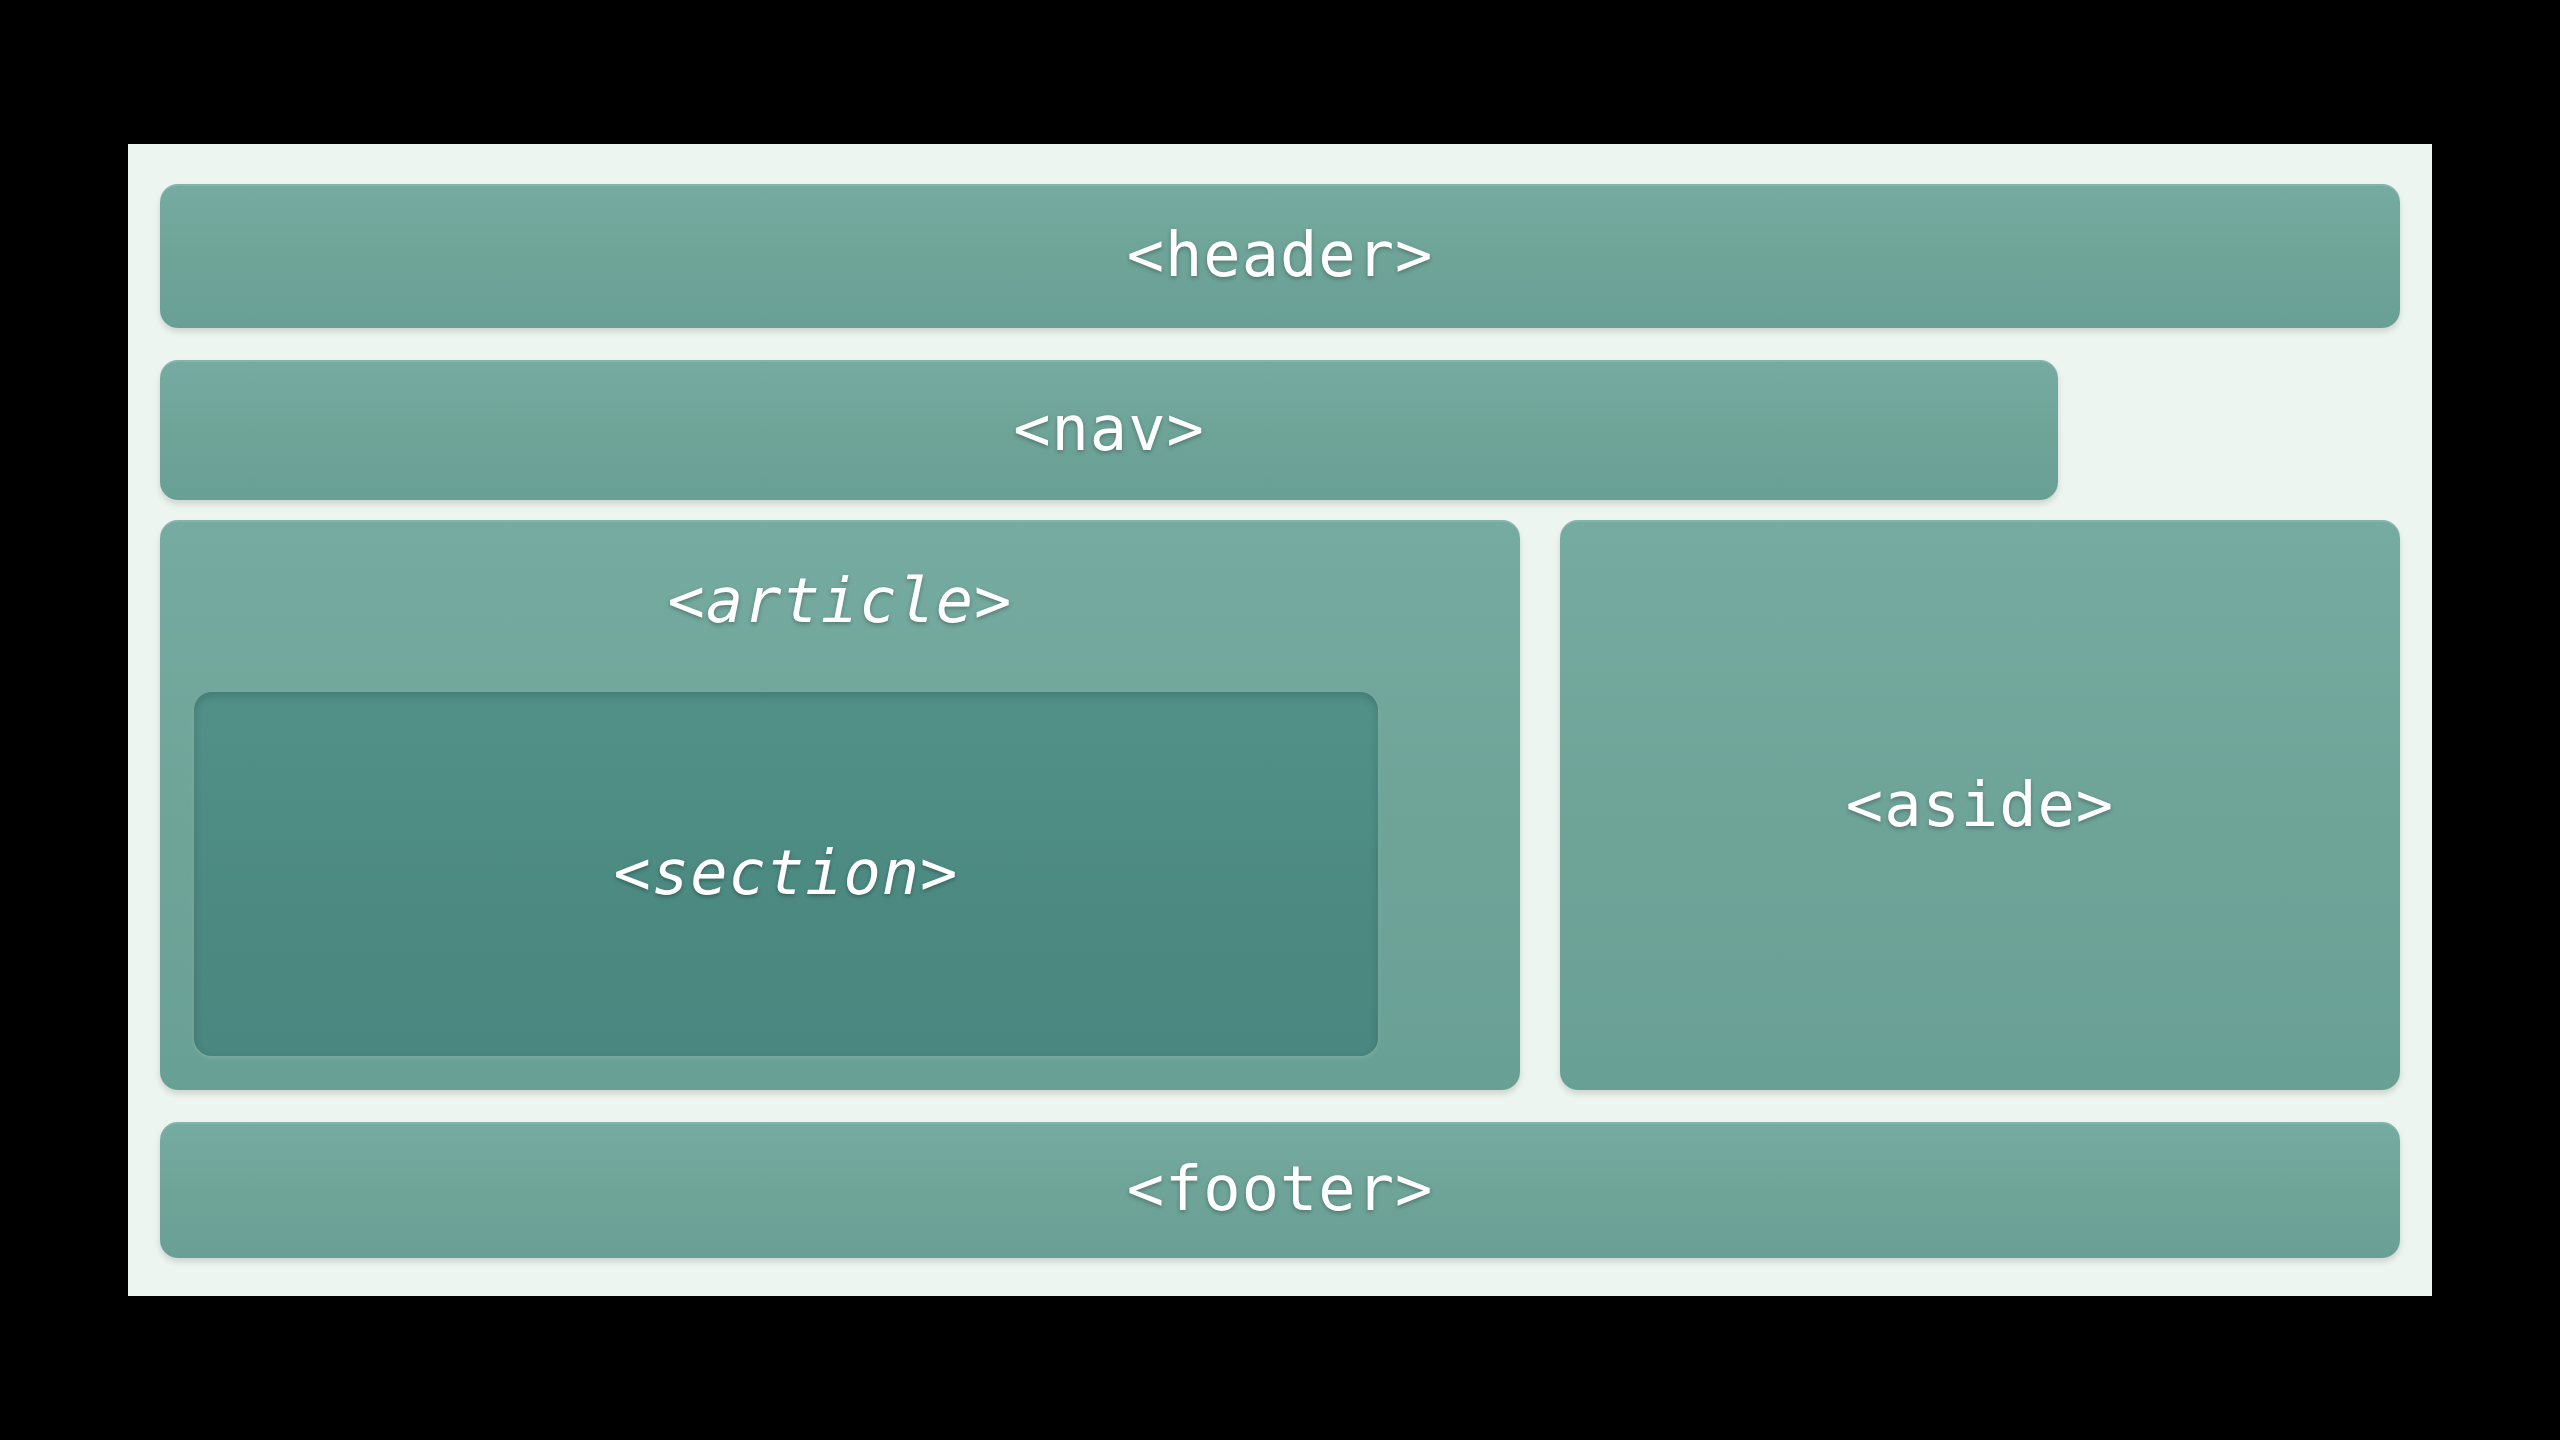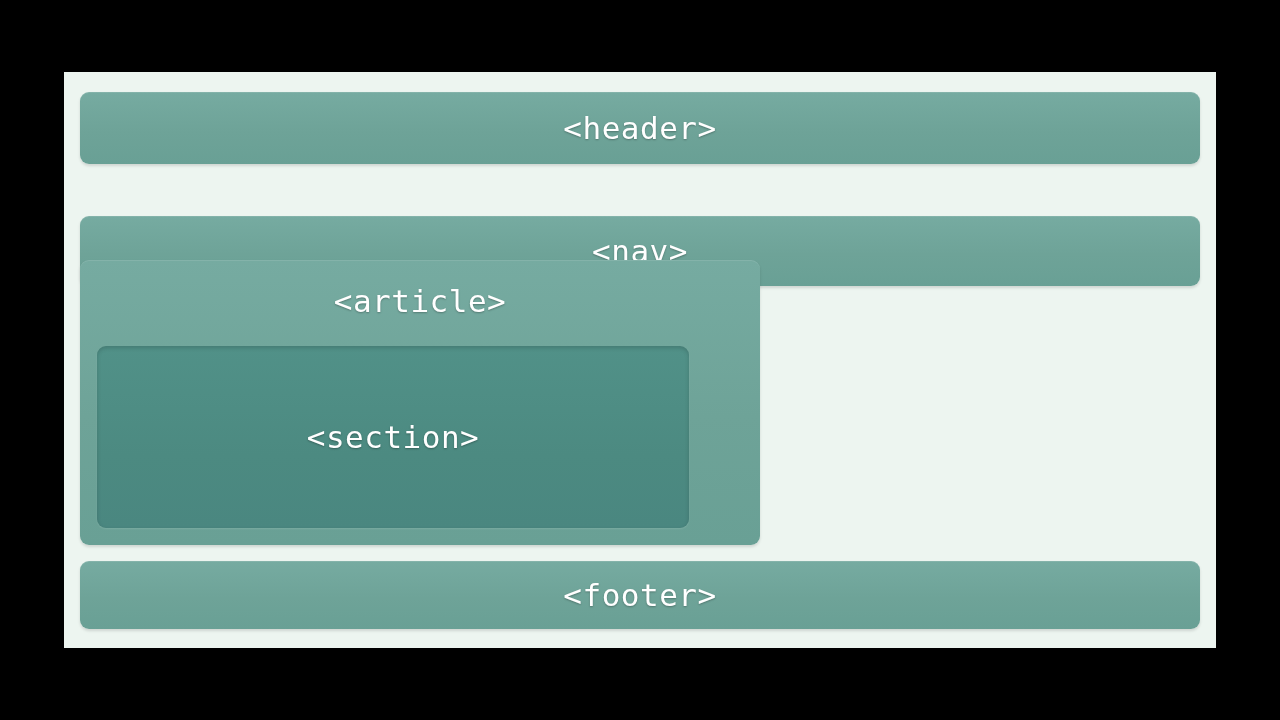--- a/index.html
+++ b/index.html
@@ -60,30 +60,30 @@
   }
 
   
   .b-header {
     left: 16px;  top: 20px;
     width: 1120px; height: 72px;
     font-size: 31px;
   }
   .b-nav {
     left: 16px;  top: 108px;
-    width: 1120px; height: 70px;
+    width: 949px; height: 70px;
     font-size: 31px;
-    margin-top: 36px;
   }
   .b-article {
     left: 16px;  top: 188px;
     width: 680px; height: 285px;
     display: block;
     padding-top: 26px;
     font-size: 31px;
+    font-style: italic;
   }
   .b-article .label {
     display: block;
     text-align: center;
     line-height: 1.0;
   }
   .b-section {
     position: absolute;
     left: 17px;  top: 86px;
     width: 592px; height: 182px;
@@ -132,19 +132,22 @@
       <span class="label">&lt;nav&gt;</span>
     </div>
 
     <div class="block b-article">
       <span class="label">&lt;article&gt;</span>
       <div class="b-section">
         <span class="label">&lt;section&gt;</span>
       </div>
     </div>
 
+    <div class="block b-aside">
+      <span class="label">&lt;aside&gt;</span>
+    </div>
 
     <div class="block b-footer">
       <span class="label">&lt;footer&gt;</span>
     </div>
 
   </div>
 </div>
 
 </body></html>

